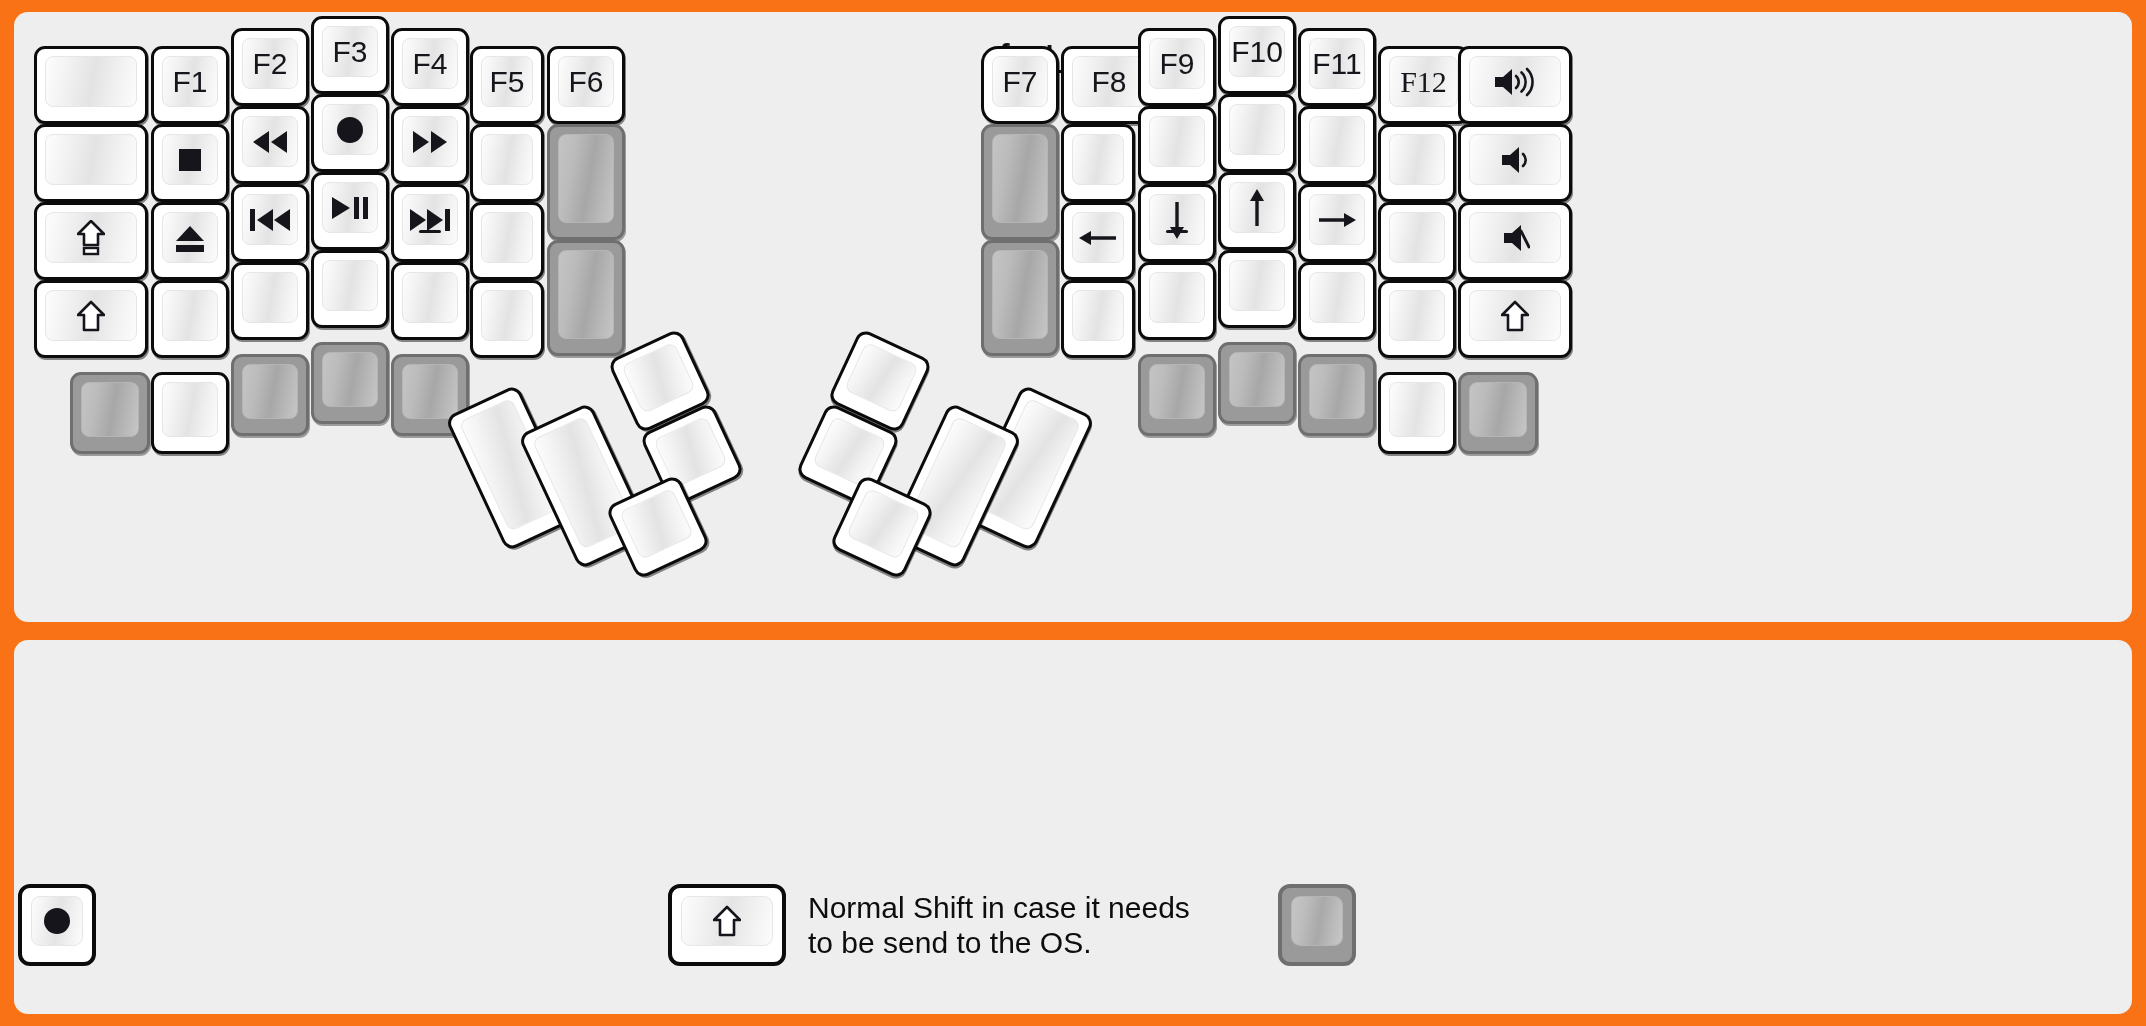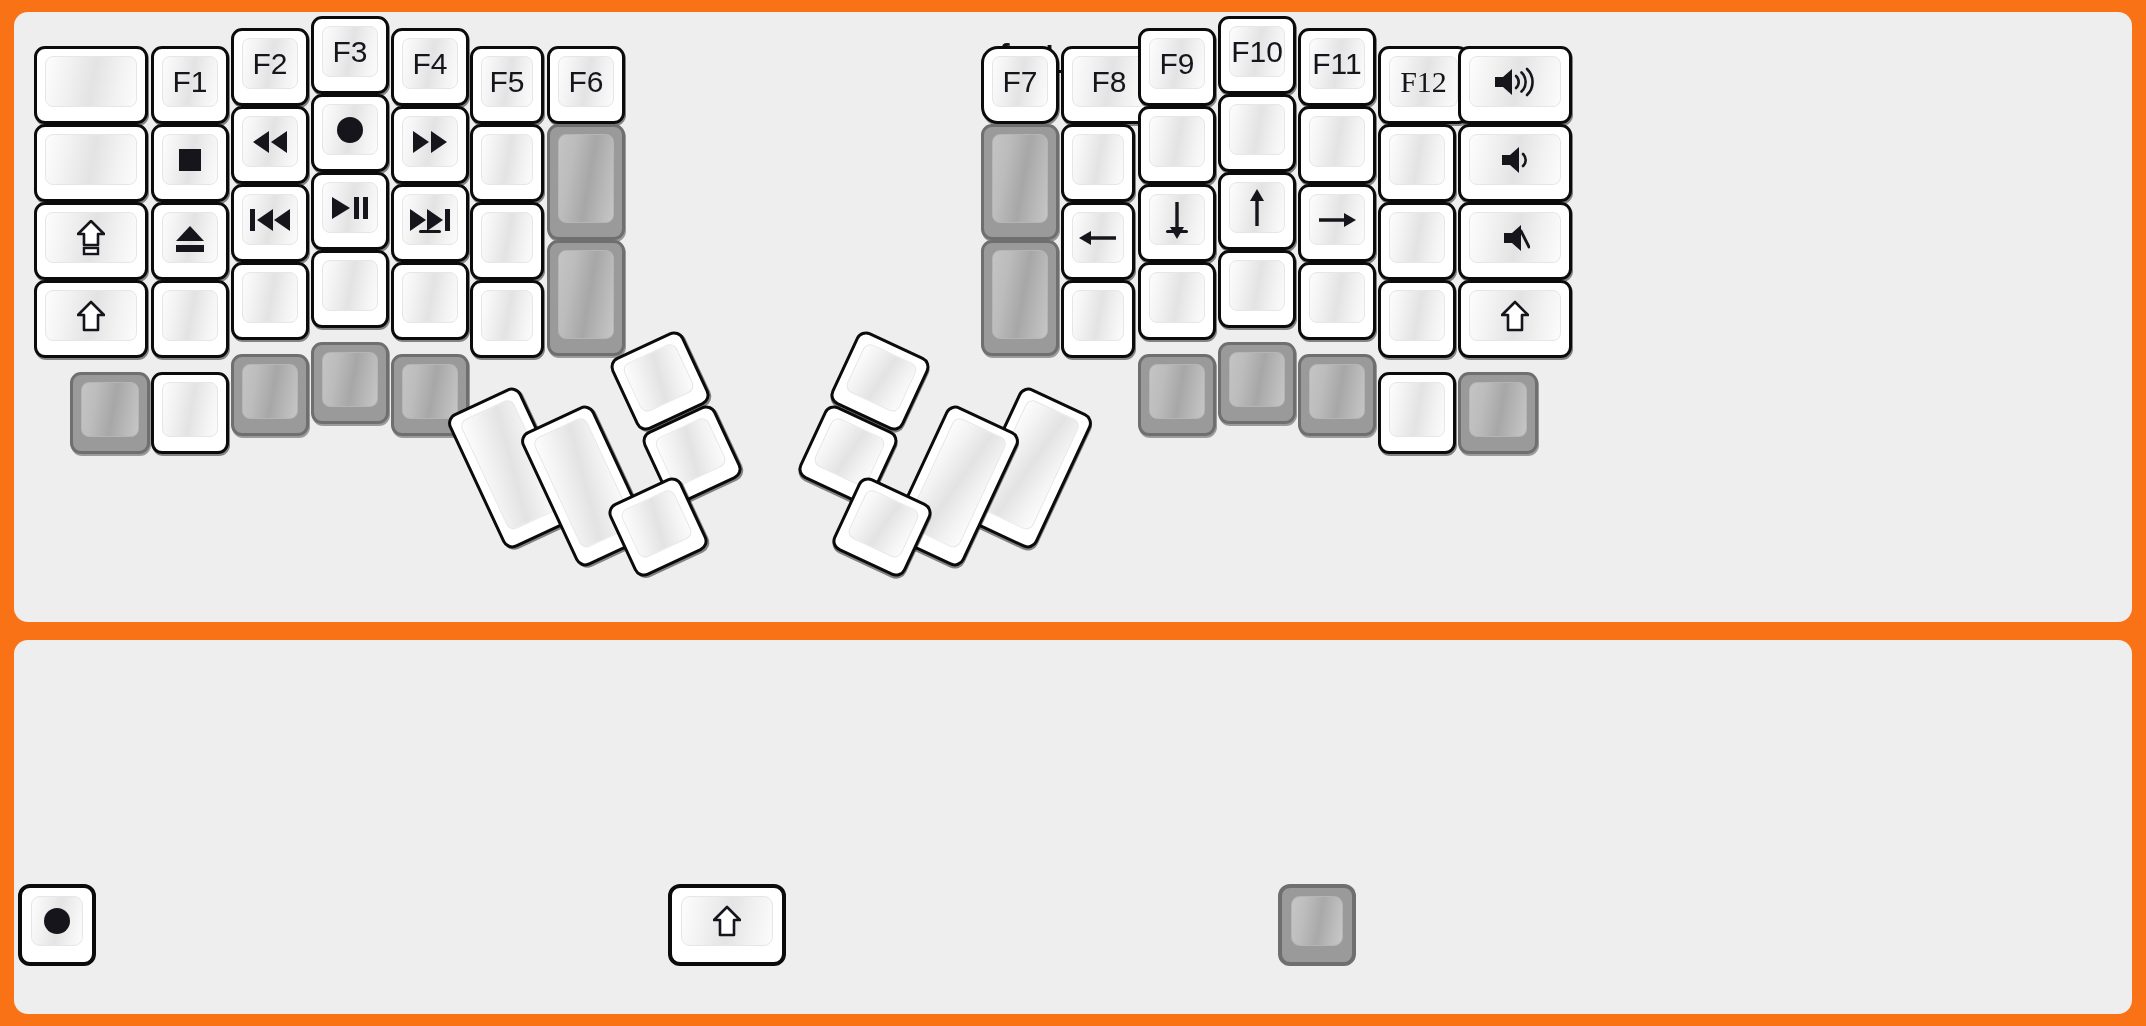--- a/index.html
+++ b/index.html
@@ -608,20 +608,22 @@
       <div class="legend-item" style="left: 668px; top: 884px;">
         <div class="legend-key" style="width: 118px; height: 82px;">
           <div class="cap">
             <span>
               <svg class="gly" width="28" height="32" viewBox="0 0 28 32" fill="#15151b">
                 <polygon points="14,2 27,15 21,15 21,30 7,30 7,15 1,15" fill="#ffffff" stroke="#15151b" stroke-width="2.6" stroke-linejoin="round"></polygon>
               </svg>
             </span>
           </div>
         </div>
+        <div class="legend-text">Normal Shift in case it needs
+to be send to the OS.</div>
       </div>
       <div class="legend-item" style="left: 1278px; top: 884px;">
         <div class="legend-key trans" style="width: 78px; height: 82px;">
           <div class="cap">
             <span></span>
           </div>
         </div>
       </div>
     </div>
 

